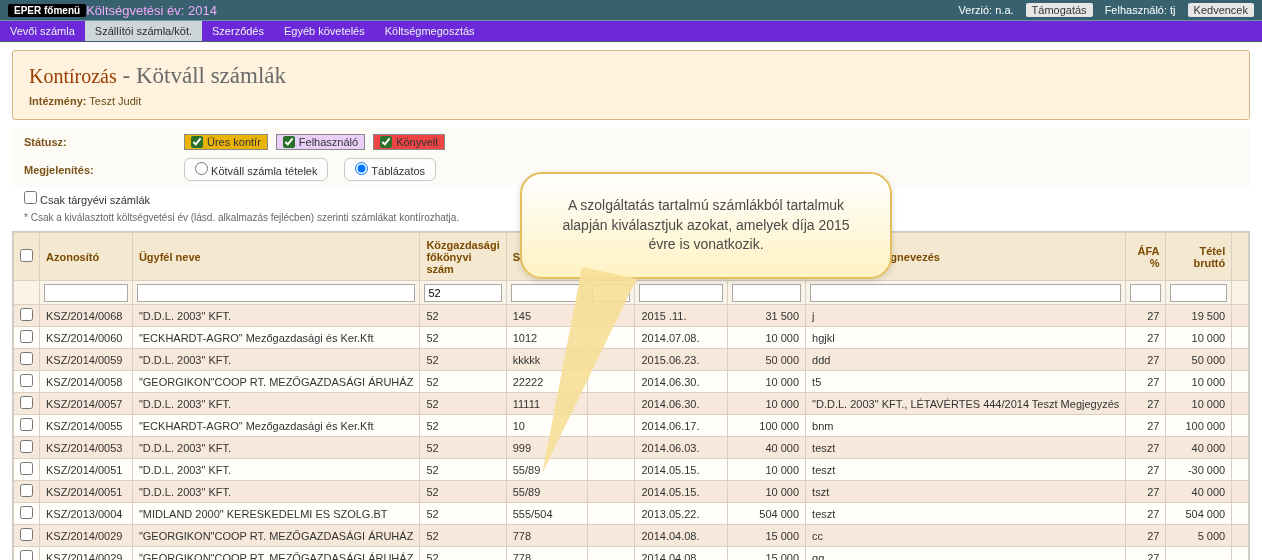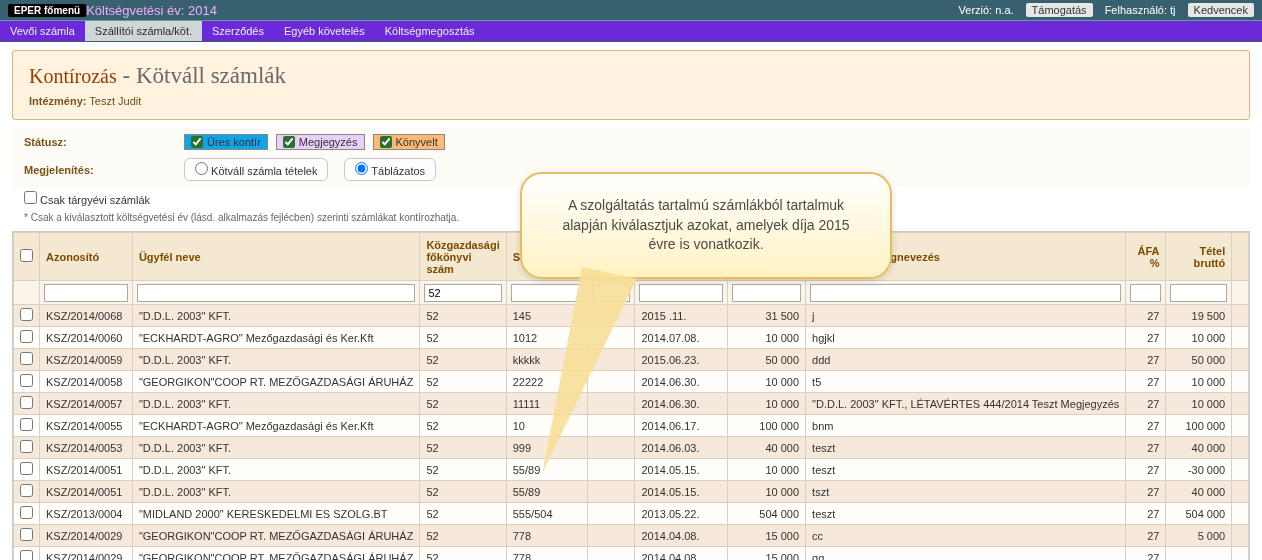--- a/index.html
+++ b/index.html
@@ -79,23 +79,23 @@
   .status-group { display: flex; gap: 8px; }
   .status-chip {
     border: 1px solid #888;
     padding: 1px 6px;
     display: inline-flex;
     align-items: center;
     gap: 4px;
     font-size: 11px;
   }
   .status-chip input { accent-color: #2a6f2a; width: 12px; height: 12px; }
-  .c-green { background: #0ea5e9; }
+  .c-green { background: #eab308; }
   .c-purple { background: #eacffa; }
-  .c-yellow { background: #fdba74; }
+  .c-yellow { background: #ef4444; }
   .radio-group { display: flex; gap: 16px; align-items: center; }
   .radio-row { border: 1px solid #c8c8c8; padding: 3px 10px; background: #fdfdfd; border-radius: 6px; }
   .muted-line { color: #666; font-size: 10px; padding: 2px 12px 8px; }
 
   .table-wrap { border: 1px solid #c9c9c9; }
   table {
     border-collapse: collapse;
     width: 100%;
     background: #fff;
   }
@@ -212,21 +212,21 @@
 
   <div class="filters">
     <div class="label">Státusz:</div>
     <div class="status-group">
       <label class="status-chip c-green">
         <input type="checkbox" checked="" style="">
         <span>Üres kontír</span>
       </label>
       <label class="status-chip c-purple">
         <input type="checkbox" checked="" style="">
-        <span>Megjegyzés</span>
+        <span>Felhasználó</span>
       </label>
       <label class="status-chip c-yellow">
         <input type="checkbox" checked="" style="">
         <span>Könyvelt</span>
       </label>
     </div>
 
     <div class="label">Megjelenítés:</div>
     <div class="radio-group">
       <label class="radio-row">

